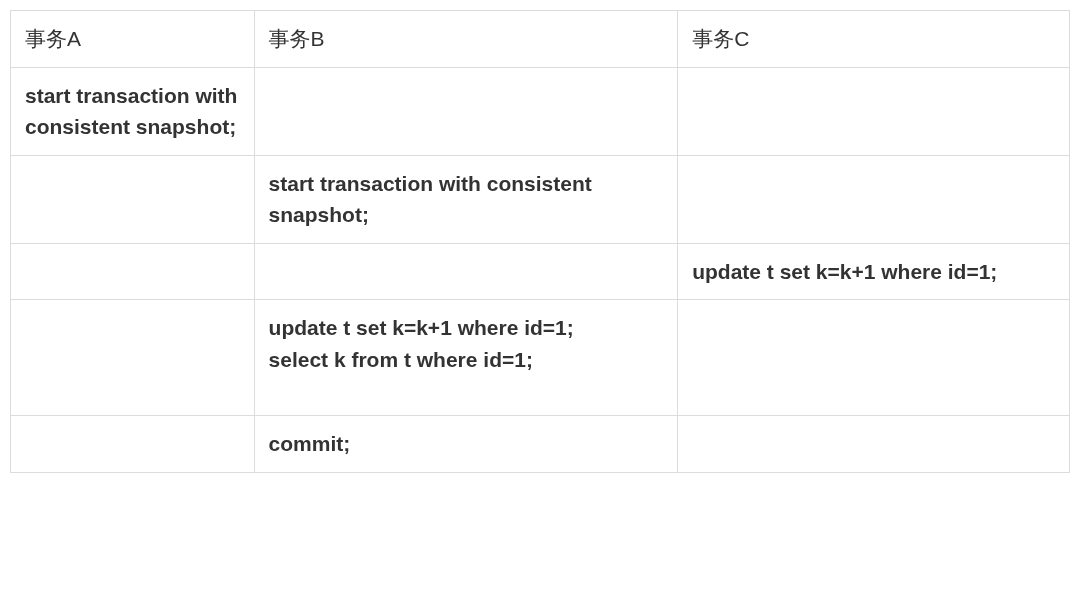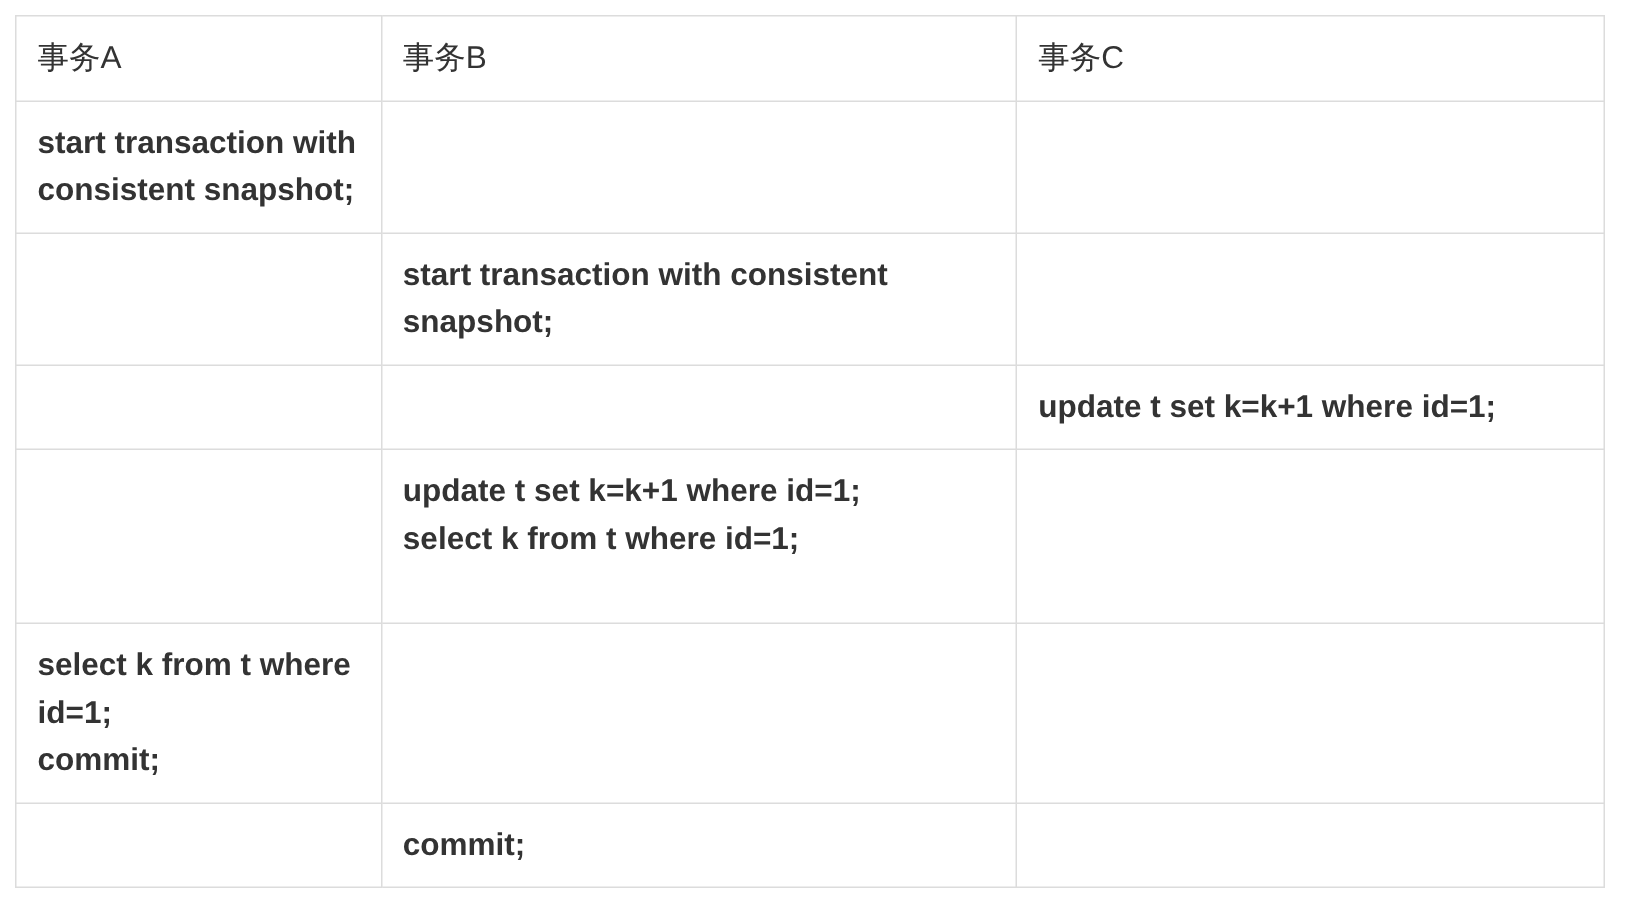--- a/index.html
+++ b/index.html
@@ -71,23 +71,18 @@
       <td></td>
       <td></td>
       <td>update t set k=k+1 where id=1;</td>
     </tr>
     <tr class="tall-row">
       <td></td>
       <td>update t set k=k+1 where id=1;<br>select k from t where id=1;</td>
       <td></td>
     </tr>
     <tr>
-      <td>select k from t where<br>id=1;<br>commit;</td>
-      <td></td>
-      <td></td>
-    </tr>
-    <tr>
       <td></td>
       <td>commit;</td>
       <td></td>
     </tr>
   </tbody>
 </table>
 
 </body></html>

